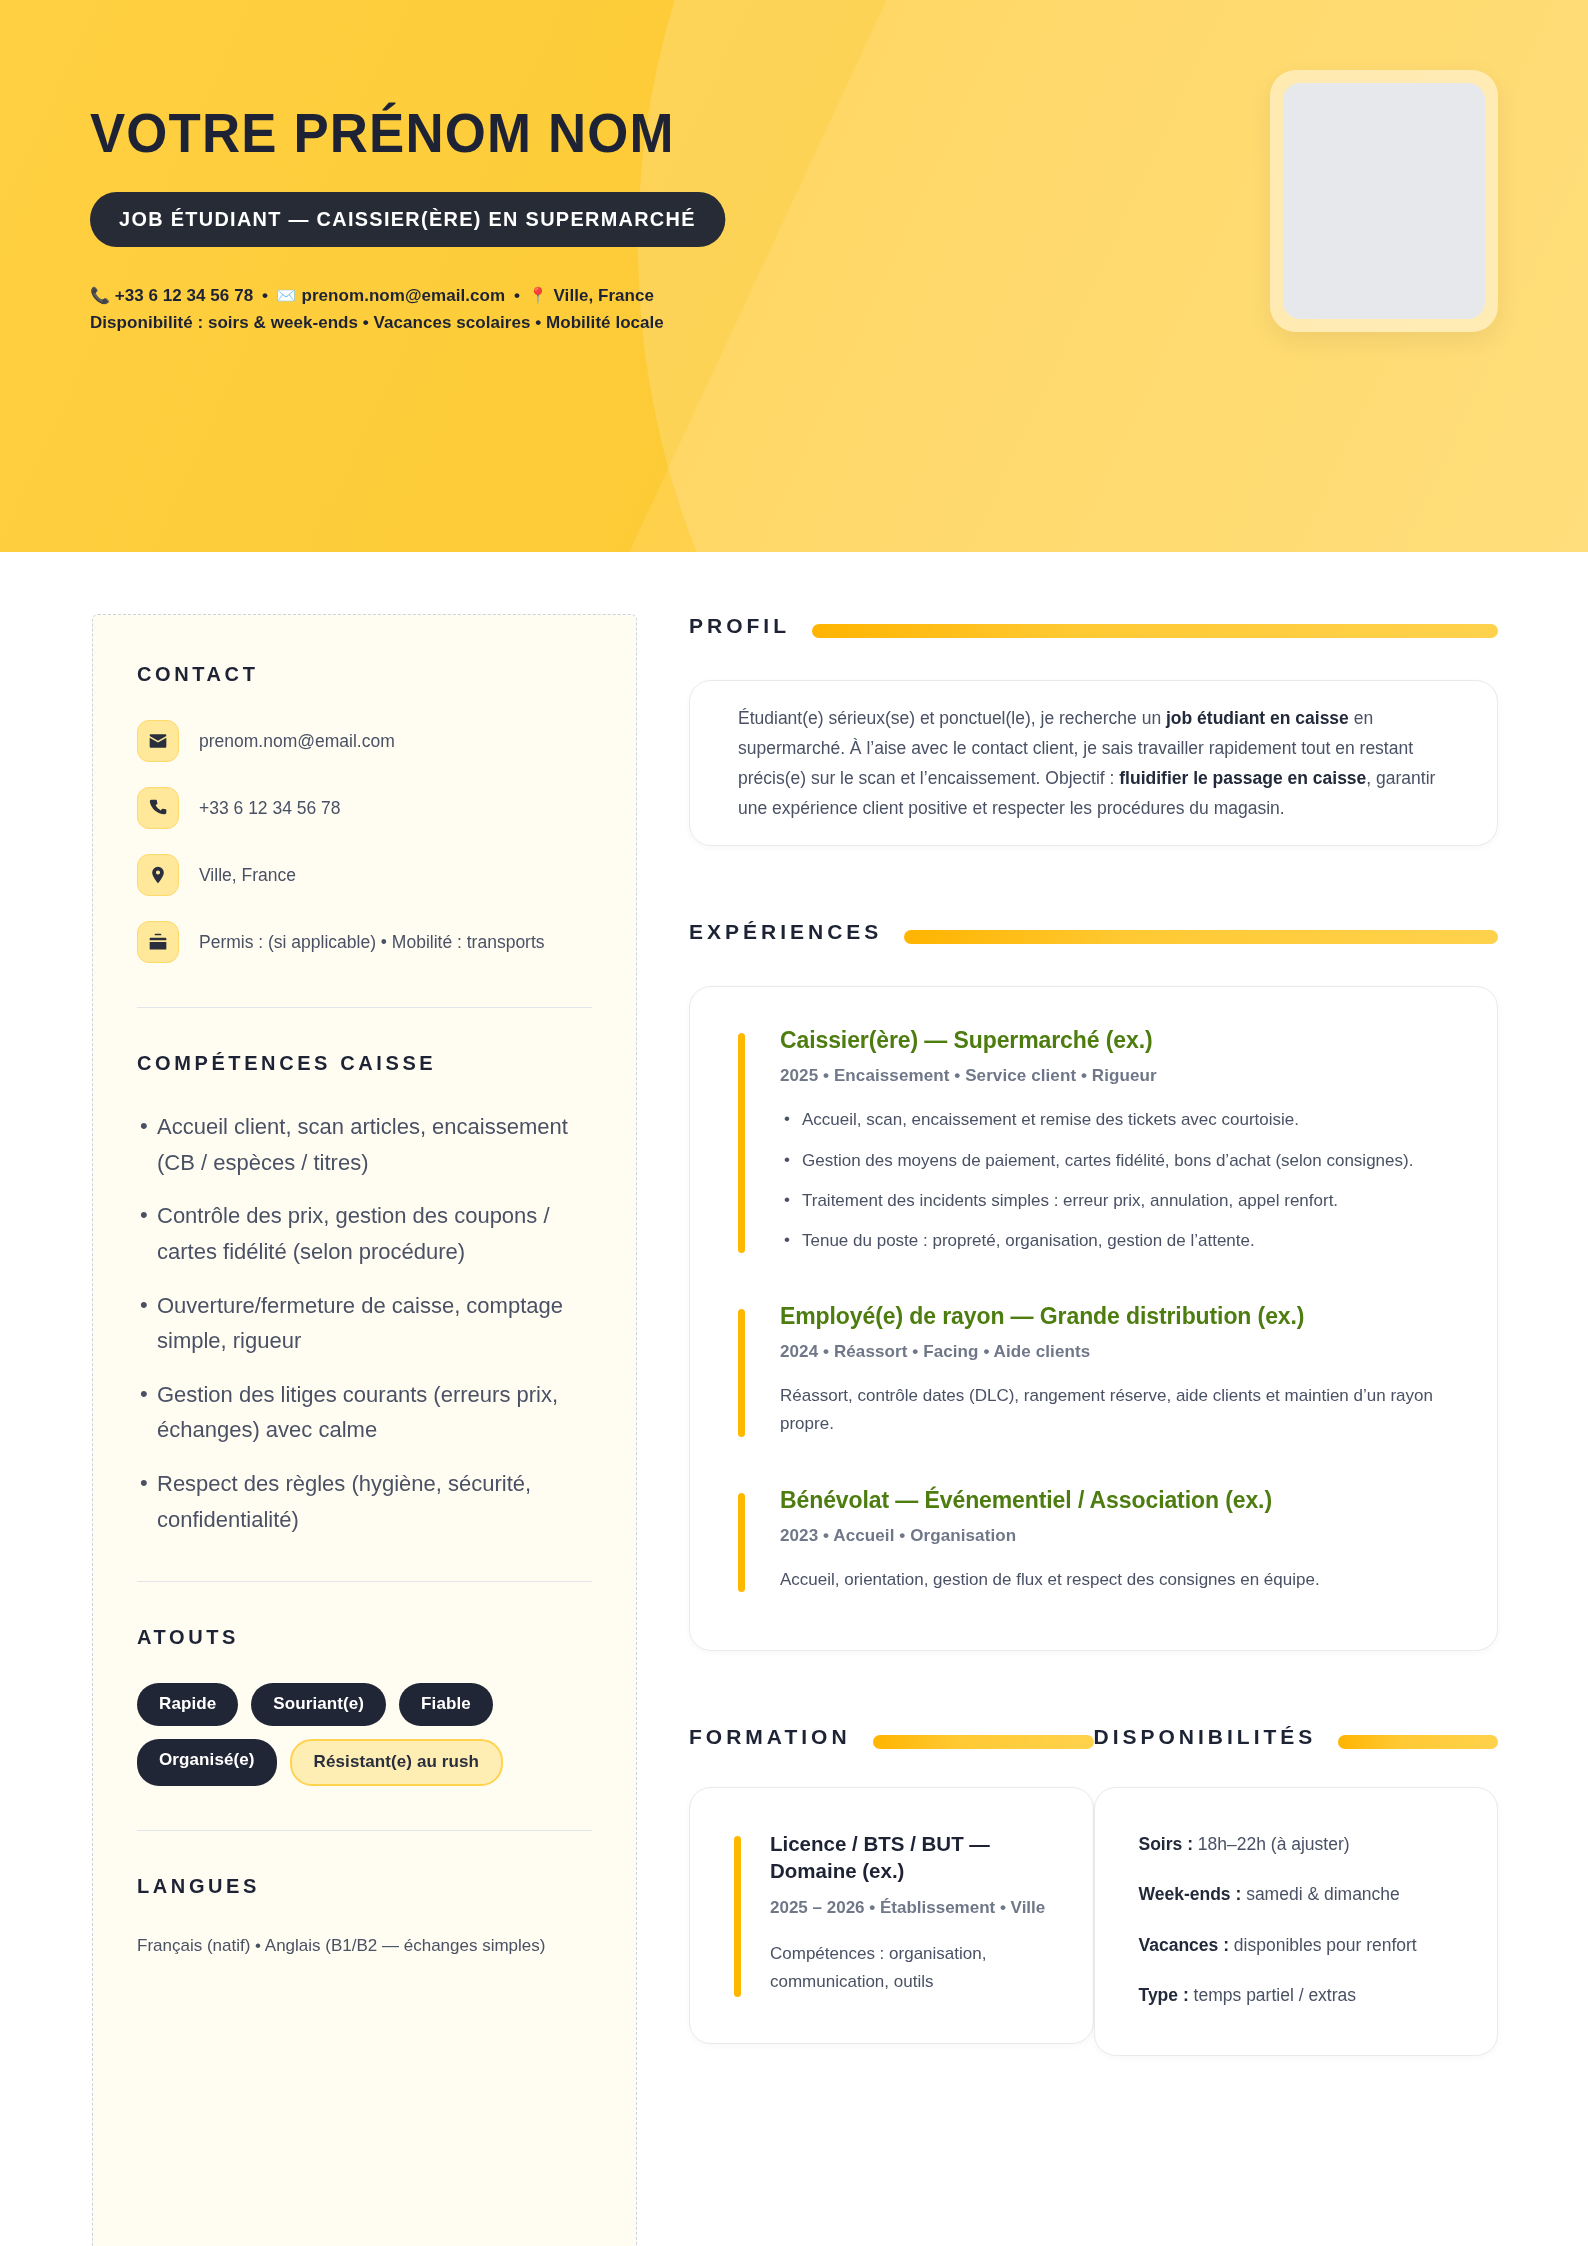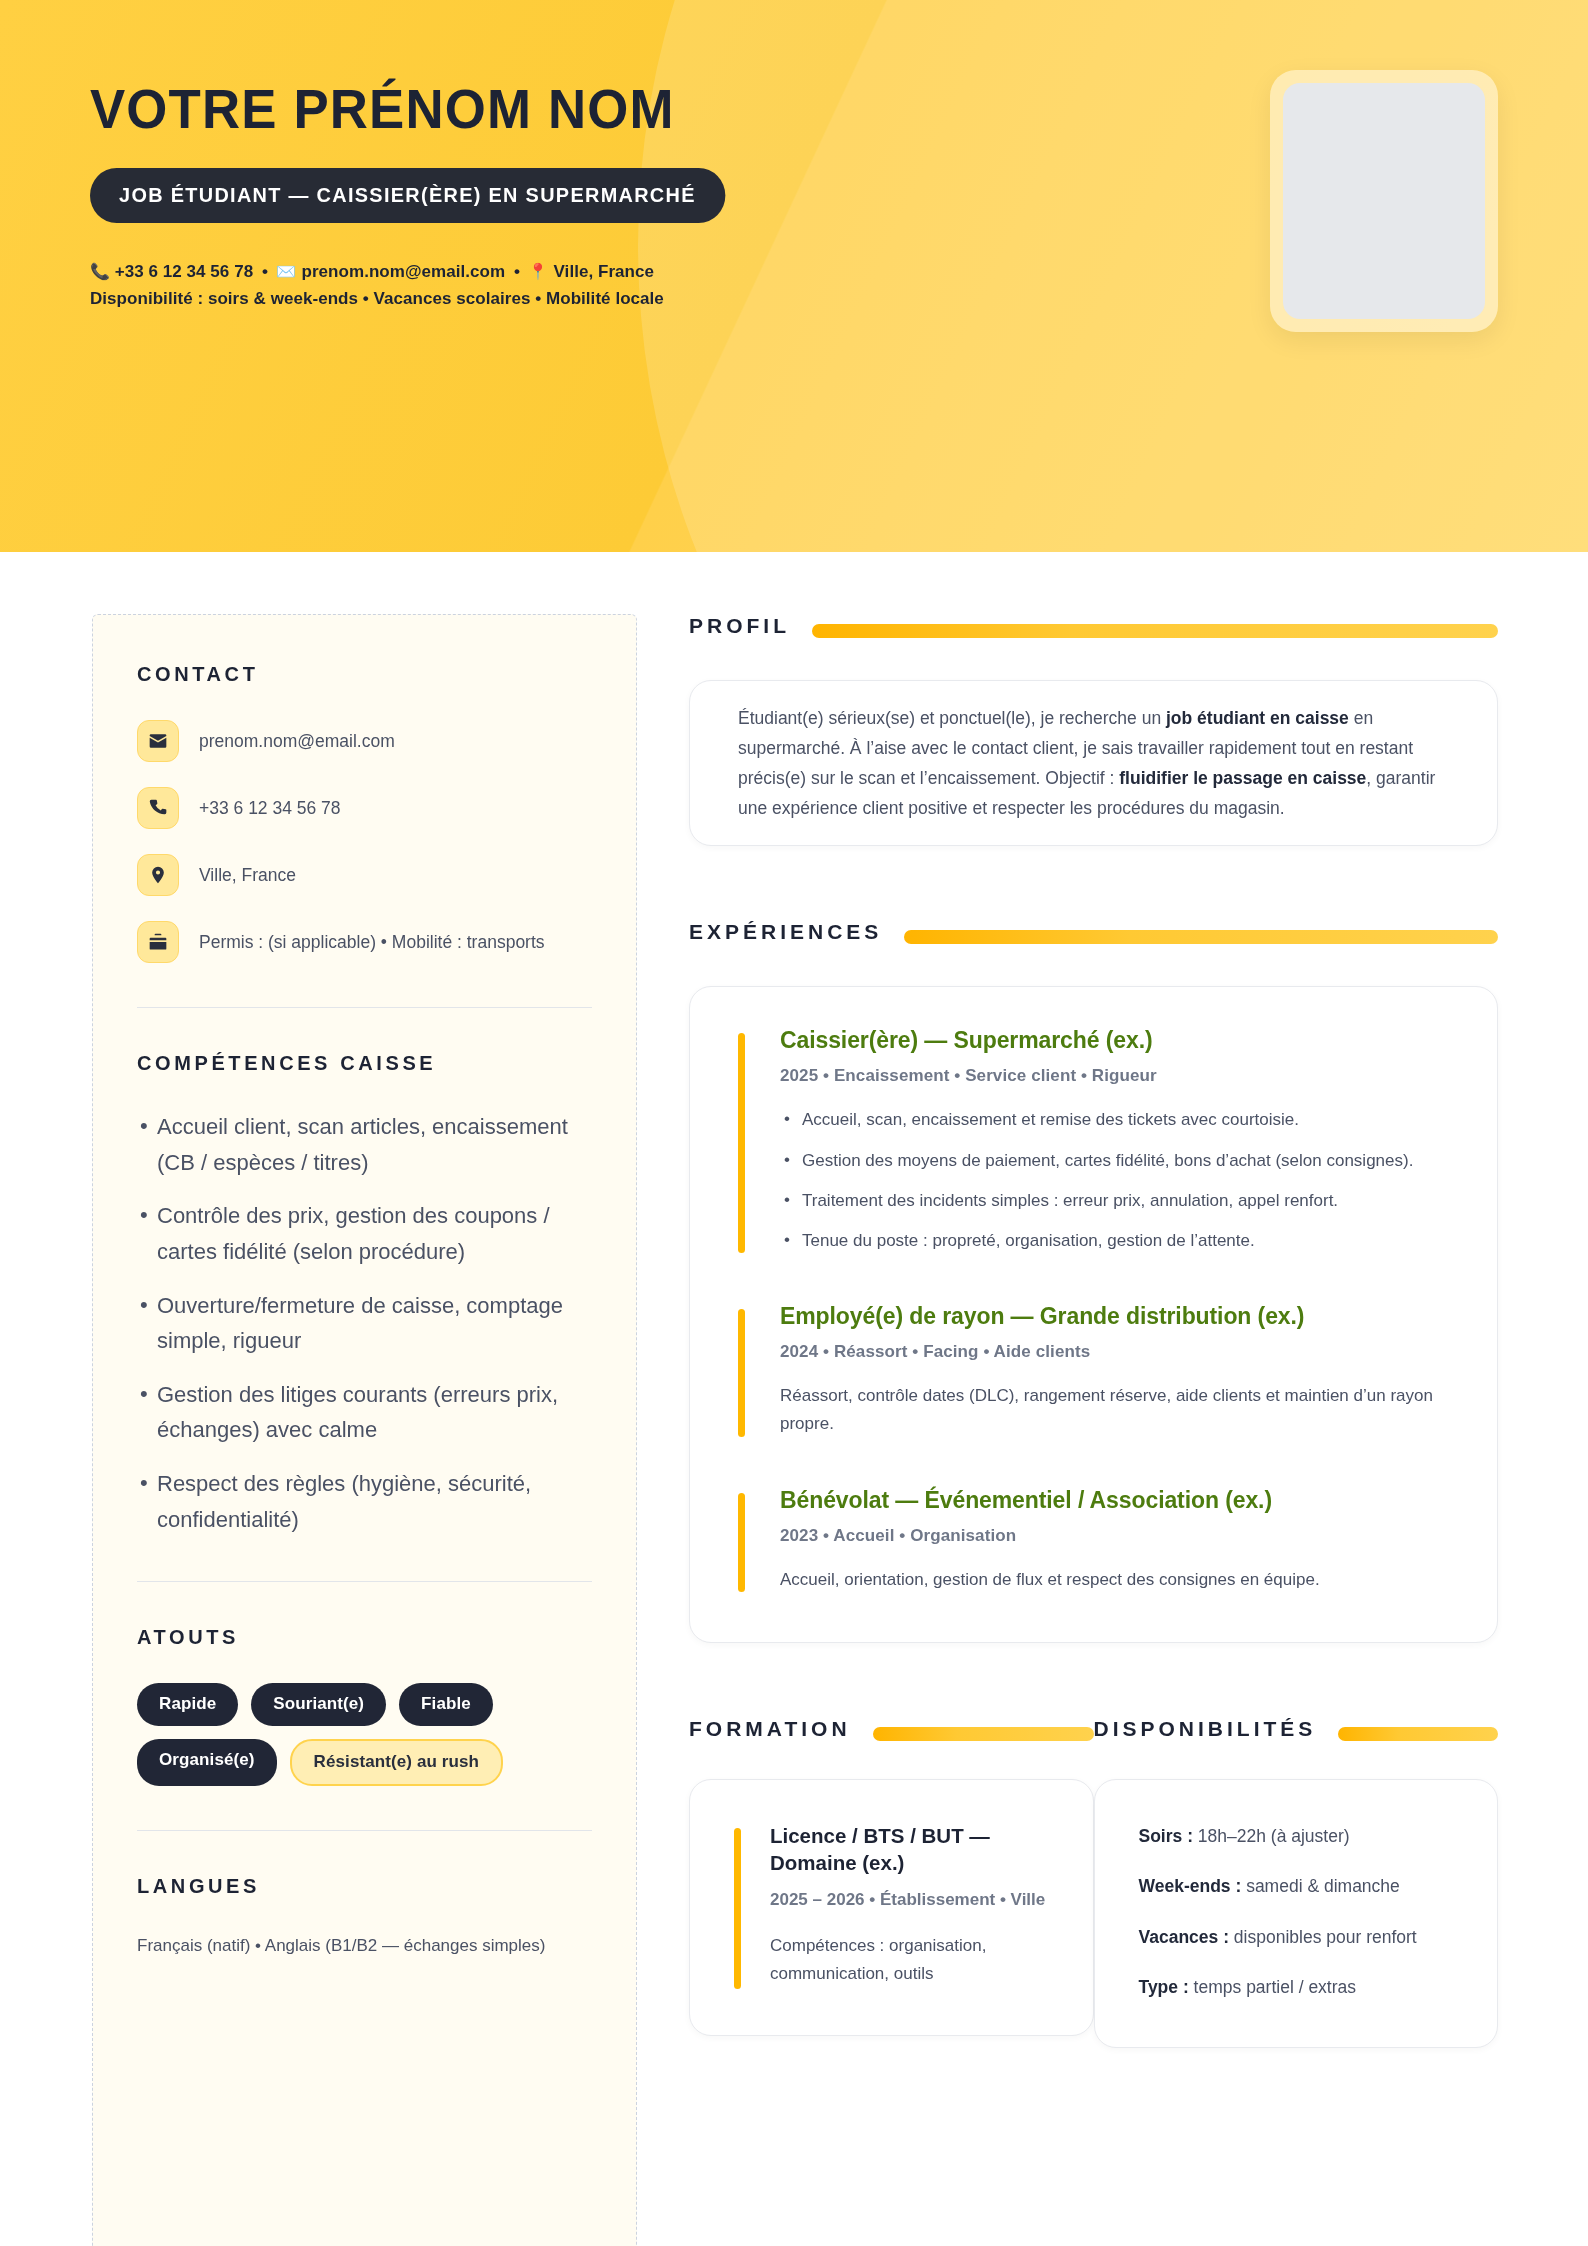--- a/index.html
+++ b/index.html
@@ -32,21 +32,21 @@
     pointer-events: none;
   }
   .header-inner {
     position: relative;
     padding: 0 90px;
     height: 100%;
     display: flex;
     align-items: flex-start;
     justify-content: space-between;
   }
-  .header-left { padding-top: 80px; max-width: 1000px; }
+  .header-left { padding-top: 61px; max-width: 1000px; margin-top: 43px; }
 
   .name-title {
     font-size: 55px;
     font-weight: bold;
     letter-spacing: 1.2px;
     color: #1d2334;
     line-height: 1.06;
     font-stretch: condensed;
     transform: scaleX(0.96);
     transform-origin: left center;
@@ -217,21 +217,21 @@
   }
   .profile-text b { color: #22293a; font-weight: bold; }
 
   .exp-card { padding: 40px 48px 44px 48px; }
 
   .exp-item {
     position: relative;
     padding-left: 42px;
     margin-bottom: 48px;
   }
-  .exp-item:last-child { margin-bottom: 4px; }
+  .exp-item:last-child { margin-bottom: 12px; }
   .exp-item::before {
     content: "";
     position: absolute;
     left: 0; top: 6px; bottom: 2px;
     width: 7px;
     border-radius: 4px;
     background: #ffb800;
   }
   .exp-title {
     font-size: 23px;

